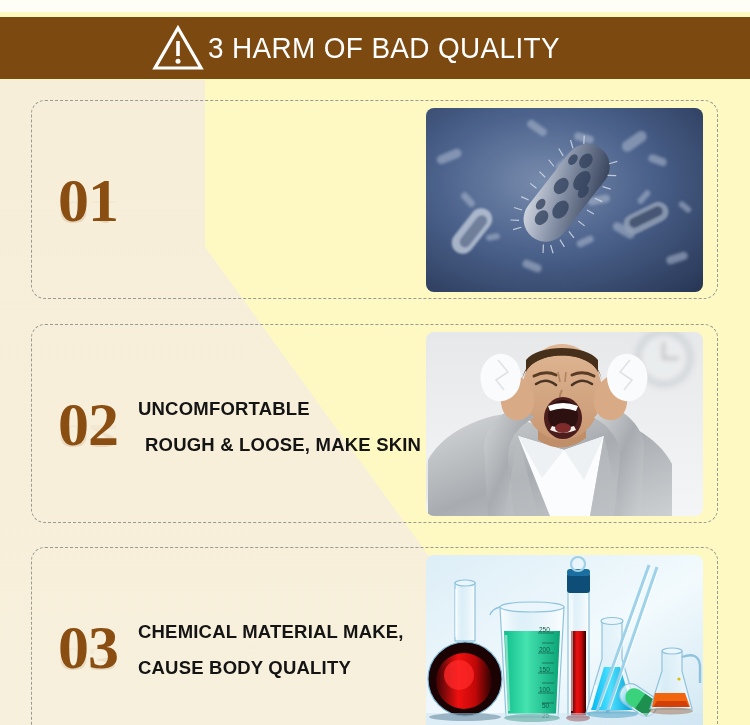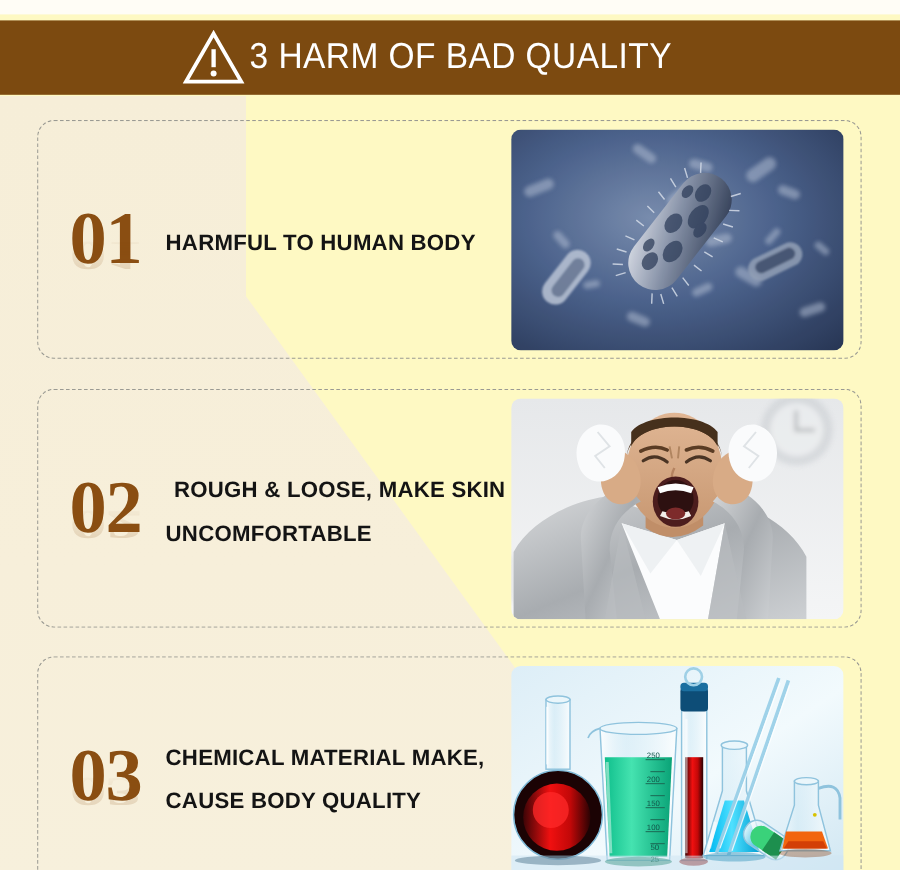--- a/index.html
+++ b/index.html
@@ -196,21 +196,20 @@
   </div>
 
   <div class="panel panel-1">
     <div class="panel-inner">
       <div class="copy">
         <div class="num-wrap">
           <span class="num">01</span>
           <span class="num-reflection">01</span>
         </div>
         <div class="lines">
-          <div class="line">HARMFUL TO HUMAN BODY</div>
         </div>
       </div>
 
       <div class="photo">
         <svg viewBox="0 0 277 184" preserveAspectRatio="none">
           <defs>
             <radialGradient id="bgBlue" cx="42%" cy="40%" r="85%">
               <stop offset="0%" stop-color="#7e93b4"></stop>
               <stop offset="45%" stop-color="#4e6690"></stop>
               <stop offset="100%" stop-color="#263553"></stop>
@@ -278,22 +277,22 @@
   </div>
 
   <div class="panel panel-2">
     <div class="panel-inner">
       <div class="copy">
         <div class="num-wrap">
           <span class="num">02</span>
           <span class="num-reflection">02</span>
         </div>
         <div class="lines">
+          <div class="line">UNCOMFORTABLE</div>
           <div class="line indent">ROUGH &amp; LOOSE, MAKE SKIN</div>
-          <div class="line">UNCOMFORTABLE</div>
         </div>
       </div>
 
       <div class="photo">
         <svg viewBox="0 0 277 184" preserveAspectRatio="none">
           <defs>
             <linearGradient id="wallG" x1="0" y1="0" x2="0" y2="1">
               <stop offset="0%" stop-color="#e6e8ea"></stop>
               <stop offset="100%" stop-color="#f4f5f6"></stop>
             </linearGradient>

